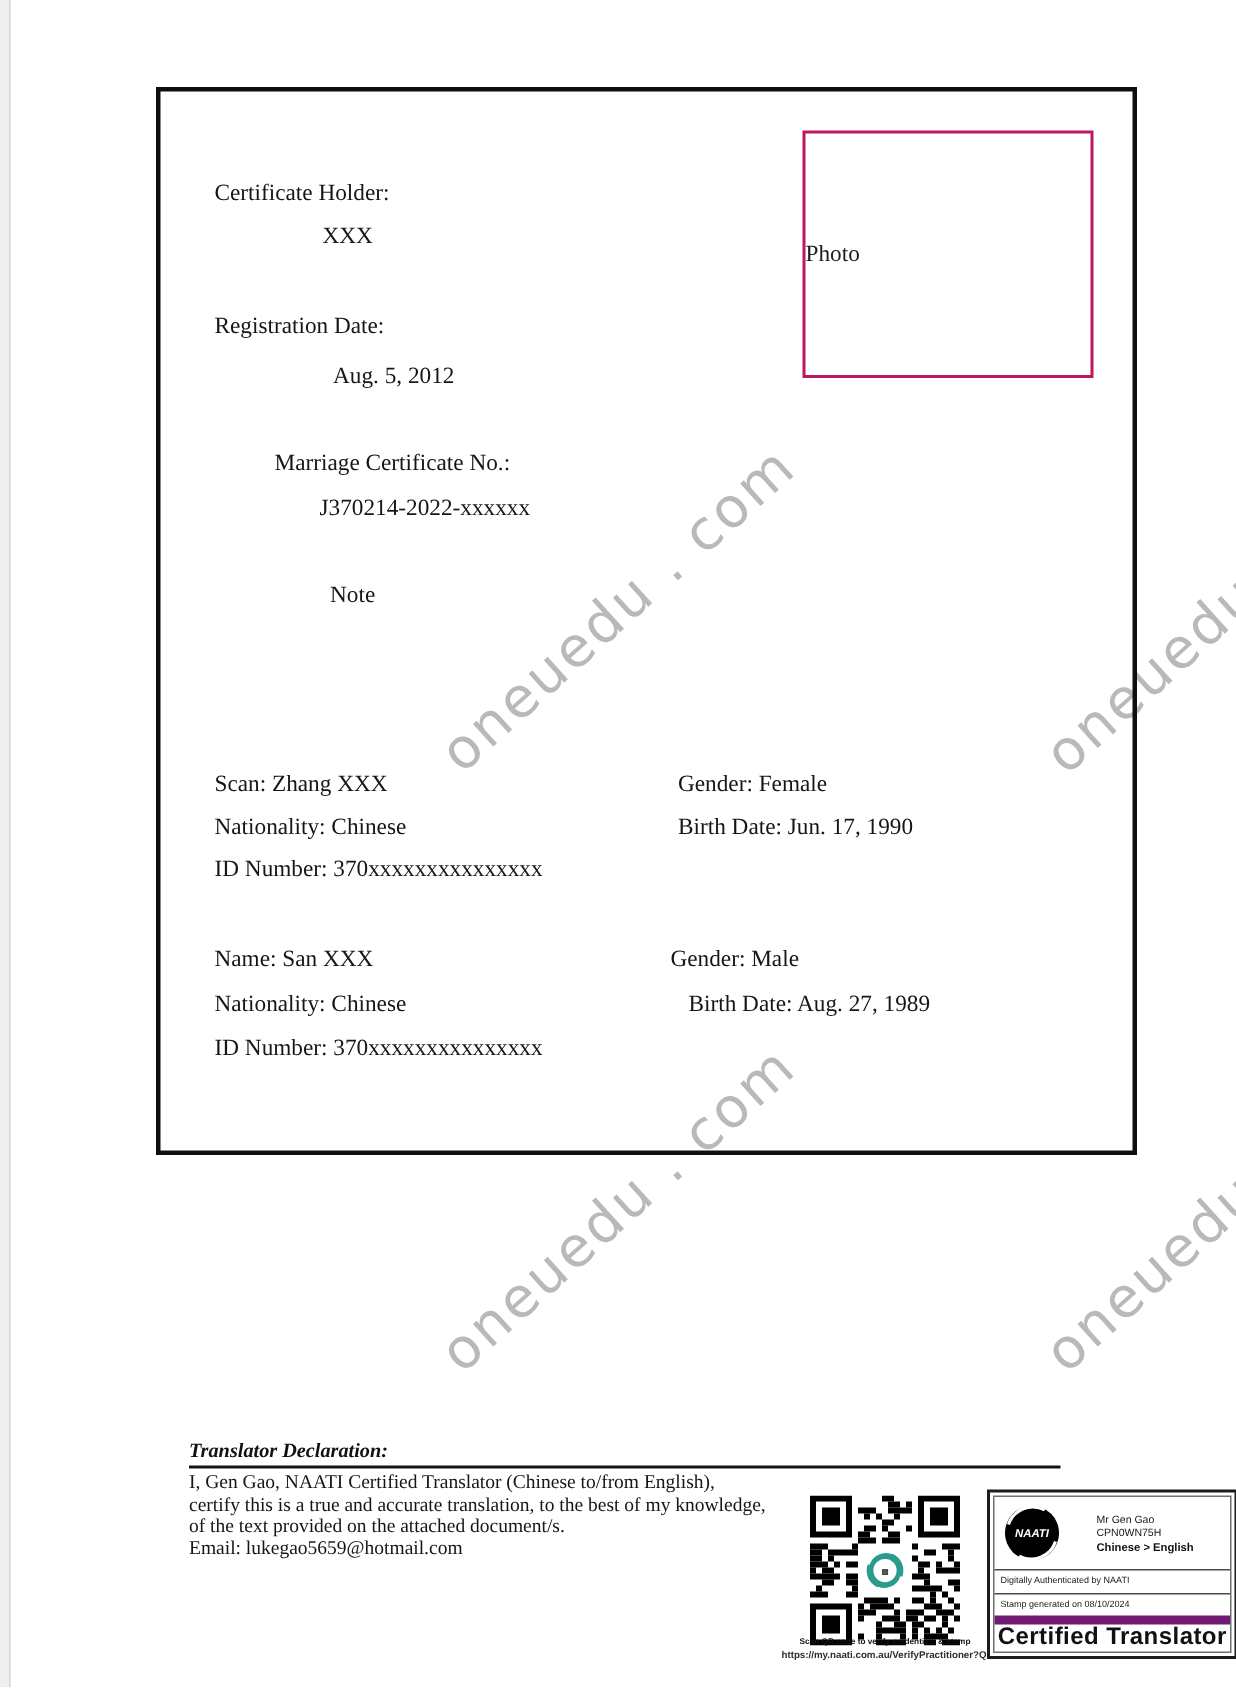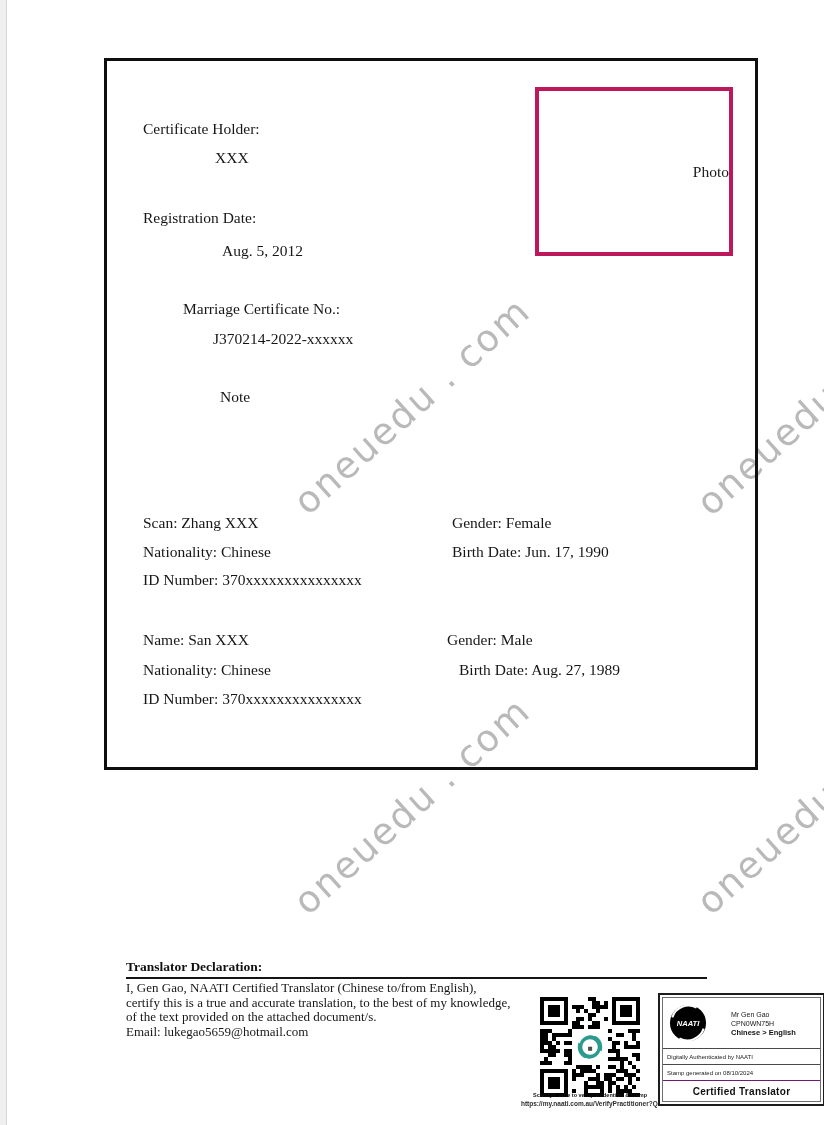--- a/index.html
+++ b/index.html
@@ -9,32 +9,32 @@
   }
   #left-edge{position:absolute;left:0;top:0;width:6px;height:1125px;background:#efefef;border-right:1px solid #d6d6d6;}
 
   
   #cert-box{position:absolute;left:104px;top:58px;width:648px;height:706px;border:3px solid #0e0e0e;background:transparent;}
 
   .abs{position:absolute;white-space:nowrap;}
   .cert-text{font-size:15.5px;color:#161616;}
 
   
-  #photo-box{position:absolute;left:535px;top:87px;width:190px;height:161px;border:4px solid #be185d;display:flex;align-items:center;justify-content:flex-end;}
+  #photo-box{position:absolute;left:535px;top:87px;width:190px;height:161px;border:2px solid #be185d;display:flex;align-items:center;justify-content:flex-start;}
   #photo-box span{font-size:15.5px;color:#1c1c1c;}
 
   
   .wm{
     position:absolute;transform:translate(-50%,-50%) rotate(-42deg);
     font-family:"DejaVu Sans",sans-serif;font-size:37px;letter-spacing:2px;
     color:#a8a8a8;opacity:.8;white-space:nowrap;pointer-events:none;
   }
 
   
-  #decl-heading{left:126px;top:959px;font-size:13.5px;font-weight:bold;color:#111;}
+  #decl-heading{left:126px;top:959px;font-size:13.5px;font-weight:bold;font-style:italic;color:#111;}
   #decl-underline{position:absolute;left:126px;top:977px;width:581px;height:2px;background:#141414;}
   #decl-lines{position:absolute;left:126px;top:981px;width:460px;}
   #decl-lines .dline{font-size:13px;line-height:14.7px;color:#161616;white-space:nowrap;}
 
   
   #qr-wrap{position:absolute;left:540px;top:997px;width:100px;height:100px;}
   #qr-svg{display:block;width:100px;height:100px;}
   #qr-logo{position:absolute;left:35px;top:35px;width:30px;height:30px;}
   #qr-caption{position:absolute;left:522px;top:1092px;width:136px;text-align:center;
     font-family:"Liberation Sans",sans-serif;font-size:5.5px;font-weight:bold;color:#111;}
@@ -43,22 +43,22 @@
 
   
   #stamp{position:absolute;left:658px;top:993px;width:163px;height:109px;border:2px solid #1c1c1c;background:#fff;}
   #stamp-inner{position:absolute;left:2px;top:2px;right:2px;bottom:2px;border:1px solid #6f6f6f;display:flex;flex-direction:column;font-family:"Liberation Sans",sans-serif;}
   #stamp-top{display:flex;align-items:center;height:50px;}
   #stamp-logo{width:38px;height:38px;margin-left:6px;flex:0 0 auto;}
   #stamp-id{margin-left:24px;line-height:9px;}
   #stamp-id .sname{font-size:7px;color:#181818;}
   #stamp-id .spair{font-size:7.5px;font-weight:bold;color:#111;}
   .stamp-row{border-top:1px solid #4a4a4a;height:15px;display:flex;align-items:center;padding-left:4px;font-size:6px;color:#222;}
-  #stamp-title{border-top:1px solid #701a75;flex:1;display:flex;align-items:center;justify-content:center;
-    font-size:10px;font-weight:bold;color:#111;letter-spacing:.3px;}
+  #stamp-title{border-top:6px solid #701a75;flex:1;display:flex;align-items:center;justify-content:center;
+    font-size:16px;font-weight:bold;color:#111;letter-spacing:.3px;}
 </style>
 </head>
 <body>
 
 <div id="page">
   <div id="left-edge"></div>
 
   <div class="wm" style="left: 412px; top: 406px; color: rgb(168, 168, 168);">oneuedu . com</div>
   <div class="wm" style="left: 815px; top: 407px; color: rgb(168, 168, 168);">oneuedu . com</div>
   <div class="wm" style="left: 412px; top: 806px; color: rgb(168, 168, 168);">oneuedu . com</div>

